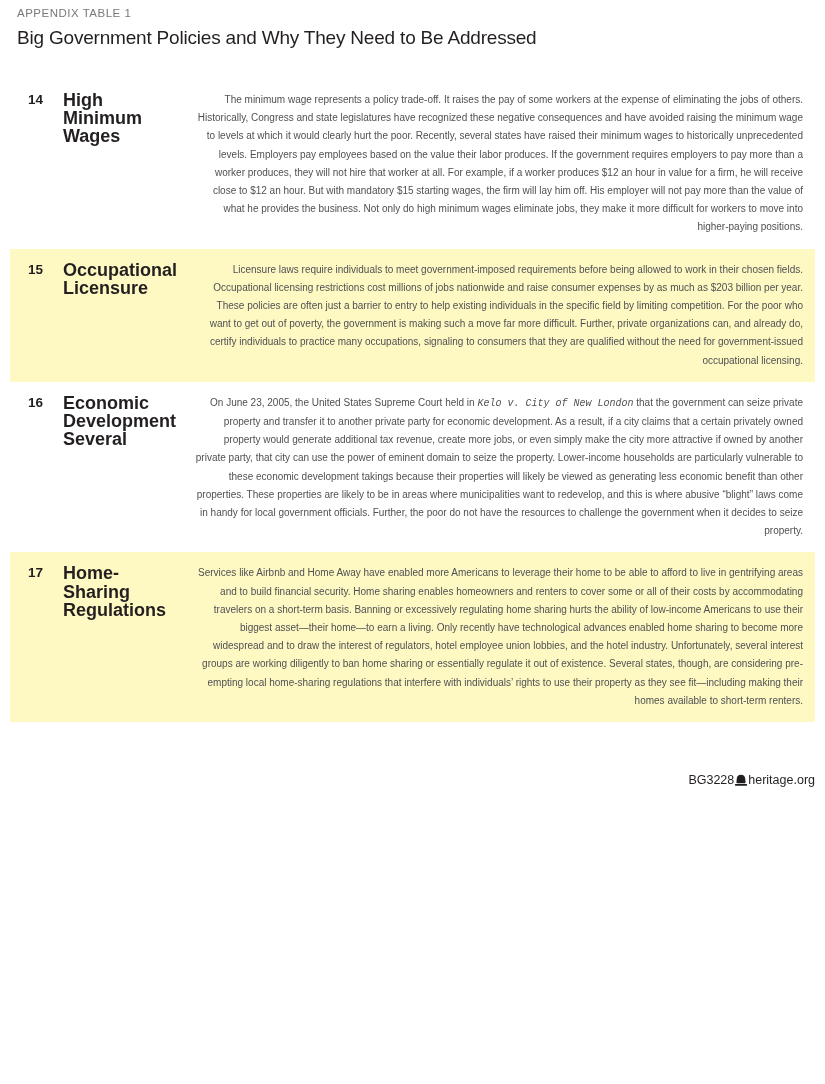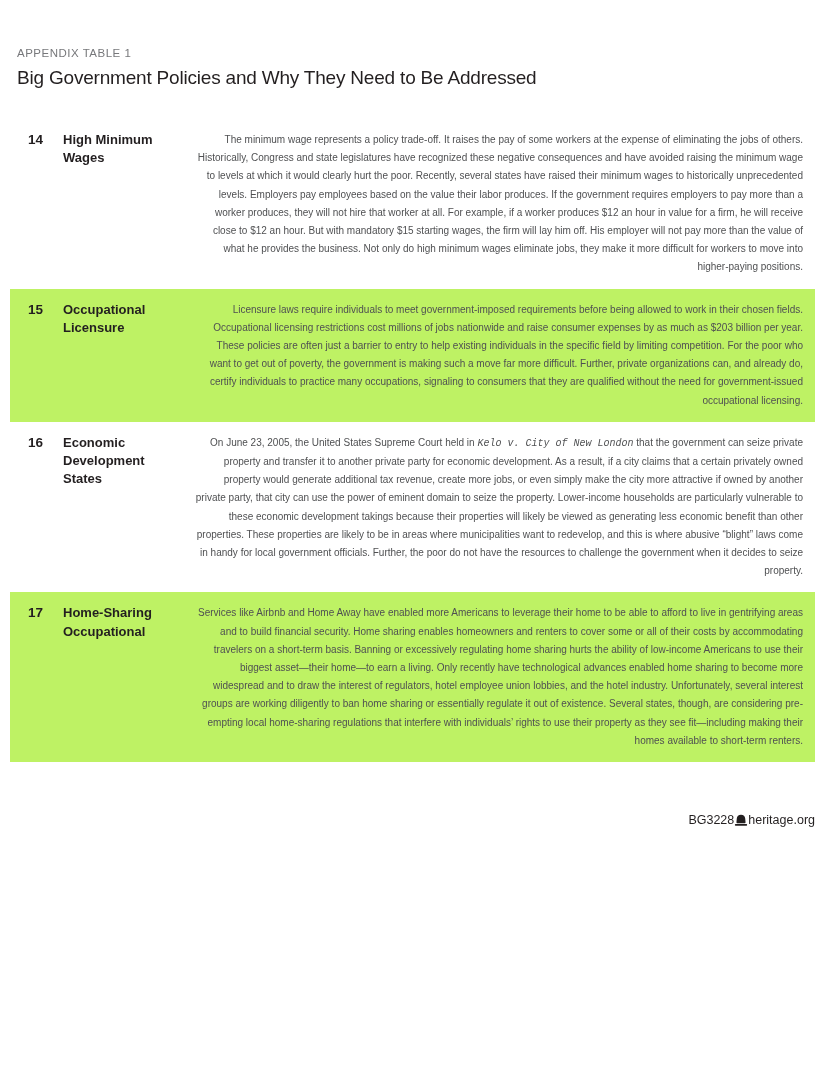--- a/index.html
+++ b/index.html
@@ -4,21 +4,20 @@
 <style>
   * { margin:0; padding:0; box-sizing:border-box; }
   html,body { background:#ffffff; }
   .page {
     position:relative;
     width:825px;
     height:796px;
     background:#ffffff;
     font-family:"Liberation Sans", sans-serif;
     overflow:hidden;
-    margin-top:40px;
   }
   .header { padding:7px 17px 0 17px; }
   .eyebrow {
     font-size:11.5px;
     letter-spacing:0.5px;
     color:#77787b;
     font-weight:400;
   }
   .title {
     margin-top:8px;
@@ -26,29 +25,29 @@
     font-weight:400;
     letter-spacing:-0.2px;
     color:#231f20;
   }
   .policy-table { margin:30px 10px 0 10px; }
   .row {
     display:grid;
     grid-template-columns:35px 132px 1fr;
     padding:12px 12px 12px 18px;
   }
-  .row.shaded { background:#bef264; }
+  .row.shaded { background:#fef9c3; }
   .row-num {
     font-size:13.5px;
     font-weight:700;
     color:#231f20;
     line-height:18.2px;
   }
   .row-label {
-    font-size:13px;
+    font-size:18px;
     font-weight:700;
     color:#231f20;
     line-height:18.2px;
     padding-right:14px;
   }
   .row-desc {
     font-size:10px;
     color:#4f5052;
     line-height:18.2px;
     text-align:right;
@@ -81,26 +80,26 @@
       <div class="row-label">High Minimum Wages</div>
       <div class="row-desc"><span>The minimum wage represents a policy trade-off. It raises the pay of some workers at the expense of eliminating the jobs of others. Historically, Congress and state legislatures have recognized these negative consequences and have avoided raising the minimum wage to levels at which it would clearly hurt the poor. Recently, several states have raised their minimum wages to historically unprecedented levels. Employers pay employees based on the value their labor produces. If the government requires employers to pay more than a worker produces, they will not hire that worker at all. For example, if a worker produces $12 an hour in value for a firm, he will receive close to $12 an hour. But with mandatory $15 starting wages, the firm will lay him off. His employer will not pay more than the value of what he provides the business. Not only do high minimum wages eliminate jobs, they make it more difficult for workers to move into higher-paying positions.</span></div>
     </div>
       <div class="row shaded">
       <div class="row-num">15</div>
       <div class="row-label">Occupational Licensure</div>
       <div class="row-desc"><span>Licensure laws require individuals to meet government-imposed requirements before being allowed to work in their chosen fields. Occupational licensing restrictions cost millions of jobs nationwide and raise consumer expenses by as much as $203 billion per year. These policies are often just a barrier to entry to help existing individuals in the specific field by limiting competition. For the poor who want to get out of poverty, the government is making such a move far more difficult. Further, private organizations can, and already do, certify individuals to practice many occupations, signaling to consumers that they are qualified without the need for government-issued occupational licensing.</span></div>
     </div>
       <div class="row">
       <div class="row-num">16</div>
-      <div class="row-label">Economic Development States</div>
+      <div class="row-label">Economic Development Several</div>
       <div class="row-desc"><span>On June 23, 2005, the United States Supreme Court held in </span><em>Kelo v. City of New London</em><span> that the government can seize private property and transfer it to another private party for economic development. As a result, if a city claims that a certain privately owned property would generate additional tax revenue, create more jobs, or even simply make the city more attractive if owned by another private party, that city can use the power of eminent domain to seize the property. Lower-income households are particularly vulnerable to these economic development takings because their properties will likely be viewed as generating less economic benefit than other properties. These properties are likely to be in areas where municipalities want to redevelop, and this is where abusive “blight” laws come in handy for local government officials. Further, the poor do not have the resources to challenge the government when it decides to seize property.</span></div>
     </div>
       <div class="row shaded">
       <div class="row-num">17</div>
-      <div class="row-label">Home-Sharing Occupational</div>
+      <div class="row-label">Home-Sharing Regulations</div>
       <div class="row-desc"><span>Services like Airbnb and Home Away have enabled more Americans to leverage their home to be able to afford to live in gentrifying areas and to build financial security. Home sharing enables homeowners and renters to cover some or all of their costs by accommodating travelers on a short-term basis. Banning or excessively regulating home sharing hurts the ability of low-income Americans to use their biggest asset—their home—to earn a living. Only recently have technological advances enabled home sharing to become more widespread and to draw the interest of regulators, hotel employee union lobbies, and the hotel industry. Unfortunately, several interest groups are working diligently to ban home sharing or essentially regulate it out of existence. Several states, though, are considering pre-empting local home-sharing regulations that interfere with individuals’ rights to use their property as they see fit—including making their homes available to short-term renters.</span></div>
     </div>
     </div>
 
   <div class="footer">
     <span>BG3228</span>
     <span class="bell">
       <svg viewBox="0 0 24 22" width="14" height="13" aria-hidden="true">
         <path fill="#231f20" d="M12 1c-4.3 0-6.9 2.6-7.2 6.4l-.6 6.5c-.1 1.1.4 1.7 1.4 1.7h12.8c1 0 1.5-.6 1.4-1.7l-.6-6.5C18.9 3.6 16.3 1 12 1z"></path>
         <rect fill="#231f20" x="1.5" y="17.2" width="21" height="2.8" rx="1.2"></rect>

